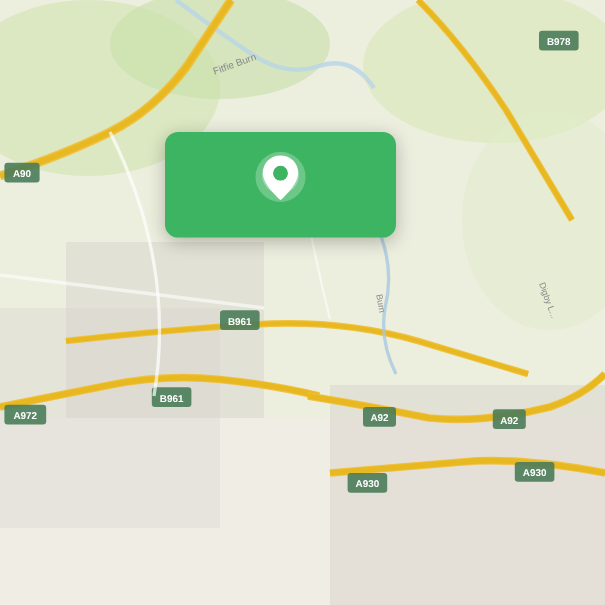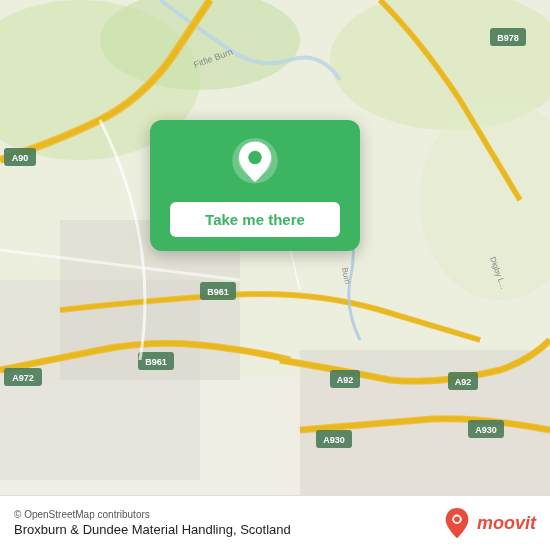--- a/index.html
+++ b/index.html
@@ -203,33 +203,16 @@
 
   <div id="location-card">
 
     <svg id="location-pin-icon" viewBox="0 0 54 64" xmlns="http://www.w3.org/2000/svg">
       <circle cx="27" cy="27" r="27" fill="white" opacity="0.25"></circle>
       <circle cx="27" cy="25" r="20" fill="white" opacity="0.3"></circle>
       <path d="M27 4 C16 4 8 12 8 23 C8 36 27 52 27 52 C27 52 46 36 46 23 C46 12 38 4 27 4 Z" fill="white"></path>
       <circle cx="27" cy="23" r="8" fill="#3cb461"></circle>
     </svg>
 
-    <button id="take-me-there-btn">Take me there</button>
   </div>
 
-  <div id="bottom-bar">
-    <div id="bottom-left">
-      <span id="osm-attribution">© OpenStreetMap contributors</span>
-      <span id="location-name">Broxburn &amp; Dundee Material Handling, Scotland</span>
-    </div>
-
-    <div id="moovit-logo">
-
-      <svg id="moovit-pin" viewBox="0 0 28 36" xmlns="http://www.w3.org/2000/svg">
-        <path d="M14 2 C7 2 2 7.5 2 14.5 C2 23 14 34 14 34 C14 34 26 23 26 14.5 C26 7.5 21 2 14 2 Z" fill="#e84c3d"></path>
-        <circle cx="14" cy="14" r="5" fill="white"></circle>
-        <circle cx="14" cy="14" r="3" fill="#e84c3d"></circle>
-      </svg>
-      <span id="moovit-text">moovit</span>
-    </div>
-  </div>
 
 </div>
 
 </body></html>

